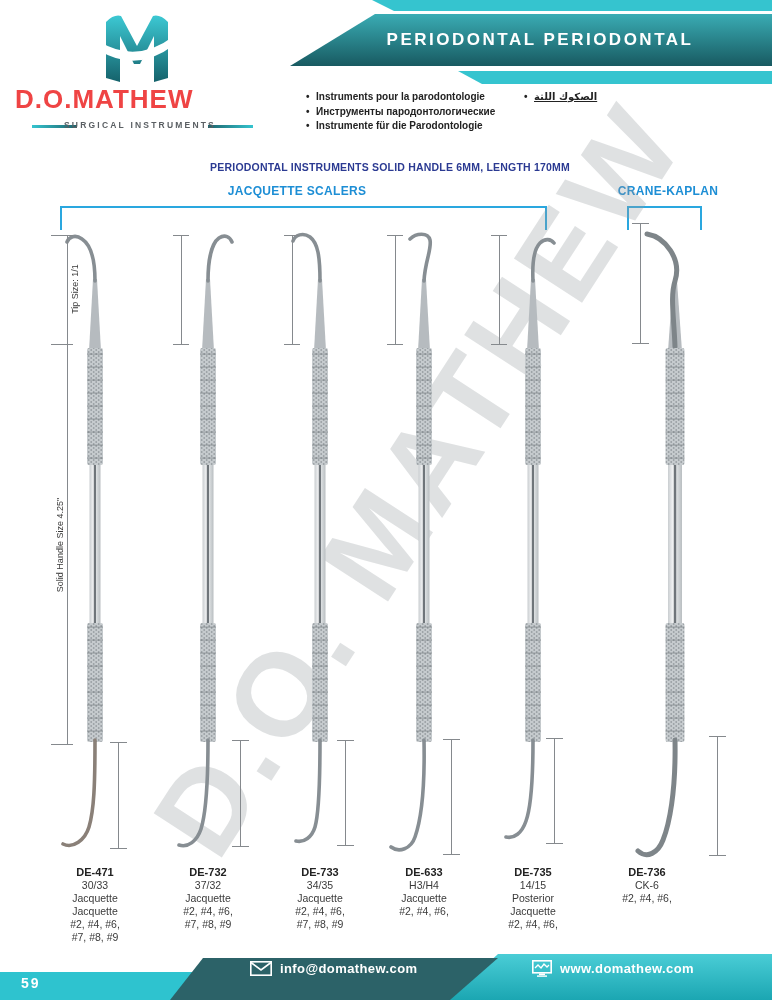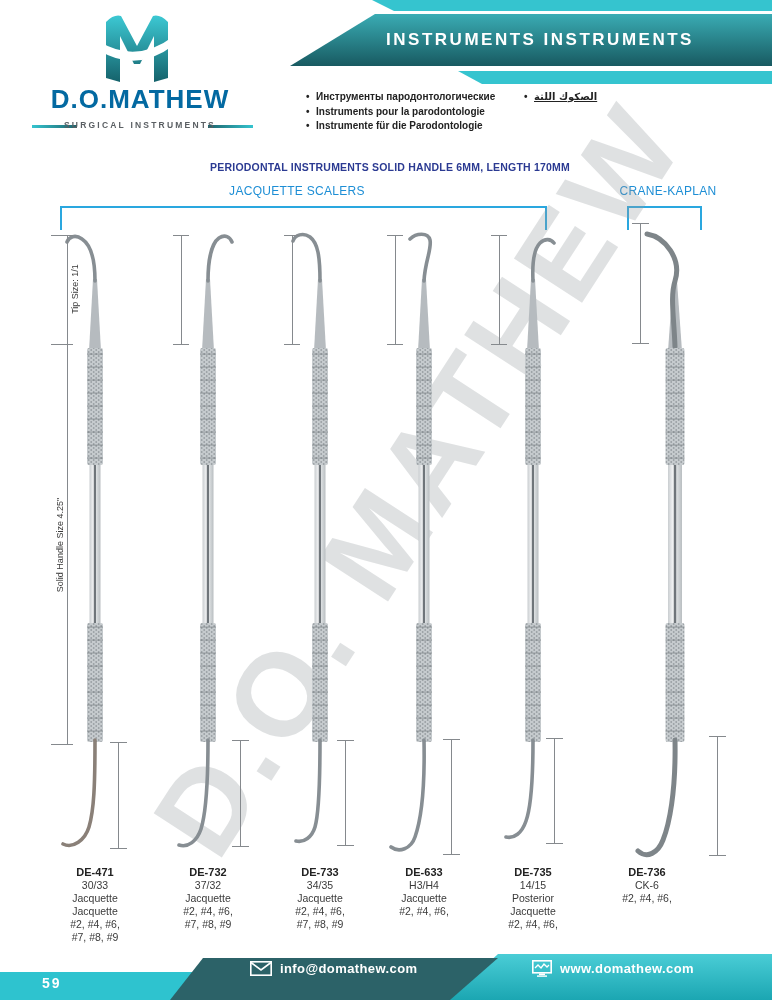--- a/index.html
+++ b/index.html
@@ -11,38 +11,38 @@
   .banner{position:absolute;left:280px;top:14px;width:492px;height:52px;
           background:linear-gradient(#3aacb4,#185a61);
           clip-path:polygon(95px 0,492px 0,492px 52px,10px 52px);}
   .banner-title{position:absolute;left:95px;top:0;width:330px;height:52px;display:flex;
                 align-items:center;justify-content:center;color:#ffffff;font-size:17px;
                 font-weight:bold;letter-spacing:2.5px;white-space:nowrap;}
   .accent-mid{position:absolute;left:450px;top:71px;width:322px;height:13px;background:#35c4cf;
               clip-path:polygon(8px 0,322px 0,322px 13px,32px 13px);}
   .logo{position:absolute;left:10px;top:8px;width:250px;height:122px;}
   .logo-m{position:absolute;left:90px;top:4px;}
-  .brand-name{position:absolute;left:5px;top:76px;width:250px;text-align:center;
-              font-size:26px;font-weight:bold;letter-spacing:1px;color:#0369a1;}
+  .brand-name{position:absolute;left:5px;top:76px;width:250px;
+              font-size:26px;font-weight:bold;letter-spacing:1px;color:#ef4444;}
   .brand-tagline{position:absolute;left:5px;top:112px;width:250px;text-align:center;
                  font-size:8.5px;font-weight:bold;letter-spacing:2.2px;color:#5a5f63;}
   .tag-bar{position:absolute;top:117px;width:45px;height:3px;
            background:linear-gradient(90deg,#35c4cf,#1d646c);}
   .tag-bar.l{left:22px;} .tag-bar.r{left:198px;background:linear-gradient(90deg,#1d646c,#35c4cf);}
   
   .bullets{position:absolute;top:90px;font-size:10px;font-weight:600;color:#222;line-height:14.5px;}
   .bullets.col-l{left:306px;width:215px;}
   .bullets.col-r{left:524px;width:230px;}
   .bullets .row{white-space:nowrap;}
   .bullets .dot{display:inline-block;width:10px;color:#222;}
   .ar{font-family:"DejaVu Sans", sans-serif;text-decoration:underline;}
   
   .page-heading{position:absolute;left:90px;top:161px;width:600px;text-align:center;
                 font-size:10.5px;font-weight:bold;color:#2b3a92;letter-spacing:0.2px;}
-  .group-label{position:absolute;top:184px;text-align:center;font-size:12px;font-weight:normal;
+  .group-label{position:absolute;top:184px;text-align:center;font-size:12px;font-weight:bold;
                color:#1d8ed5;letter-spacing:0.3px;}
   .group-label.g1{left:147px;width:300px;}
   .group-label.g2{left:568px;width:200px;}
   .bbr{position:absolute;background:#2aa7df;}
   
   .watermark{position:absolute;left:10px;top:455px;width:760px;text-align:center;z-index:1;
              transform:rotate(-57deg);font-size:118px;font-weight:800;letter-spacing:6px;
              color:rgba(150,156,160,0.30);white-space:nowrap;pointer-events:none;}
   
   .inst{position:absolute;z-index:2;}
@@ -55,21 +55,21 @@
   .plabel .code{font-weight:bold;font-size:11px;color:#222;}
   
   .foot-bar{position:absolute;left:0;top:972px;width:505px;height:28px;background:#2ec3cf;}
   .foot-www{position:absolute;left:440px;top:954px;width:332px;height:46px;
             background:linear-gradient(#4acdd6,#1ba6b2);
             clip-path:polygon(58px 0,332px 0,332px 46px,8px 46px);}
   .foot-info{position:absolute;left:165px;top:958px;width:340px;height:42px;background:#2c6268;
              clip-path:polygon(38px 0,333px 0,285px 42px,5px 42px);}
   .foot-text{position:absolute;display:flex;align-items:center;gap:8px;color:#fff;
              font-size:13px;font-weight:bold;letter-spacing:0.4px;white-space:nowrap;}
-  .page-num{position:absolute;left:42px;top:975px;color:#fff;font-size:14px;font-weight:bold;
+  .page-num{position:absolute;left:21px;top:975px;color:#fff;font-size:14px;font-weight:bold;
             letter-spacing:2px;z-index:4;}
 </style>
 </head>
 <body>
 
 <div class="page">
 
   <svg width="0" height="0" style="position:absolute">
     <defs>
       <linearGradient id="mGrad" x1="0" y1="0" x2="0" y2="1">
@@ -89,38 +89,38 @@
       </pattern>
       <pattern id="rings" width="10" height="13" patternUnits="userSpaceOnUse">
         <rect width="10" height="13" fill="rgba(0,0,0,0)"></rect>
         <rect y="11.3" width="10" height="1.6" fill="rgba(80,86,90,0.28)"></rect>
       </pattern>
     </defs>
   </svg>
 
   <div class="accent-top"></div>
   <div class="banner">
-    <div class="banner-title">INSTRUMENTS INSTRUMENTS</div>
+    <div class="banner-title">PERIODONTAL PERIODONTAL</div>
   </div>
   <div class="accent-mid"></div>
 
   <div class="logo">
     <svg class="logo-m" width="74" height="72" viewBox="0 0 74 72">
       <path d="M6 66 L6 10 Q14 2 21 4 L37 34 L53 4 Q60 2 68 10 L68 66 L54 70 L54 24 L40 52 L34 52 L20 24 L20 70 Z" fill="url(#mGrad)"></path>
       <path d="M0 30 Q37 52 74 24 L74 33 Q37 61 0 39 Z" fill="#ffffff"></path>
     </svg>
     <div class="brand-name">D.O.MATHEW</div>
     <div class="tag-bar l"></div>
     <div class="tag-bar r"></div>
     <div class="brand-tagline">SURGICAL INSTRUMENTS</div>
   </div>
 
   <div class="bullets col-l">
+    <div class="row"><span class="dot">•</span><span>Instruments pour la parodontologie</span></div>
     <div class="row"><span class="dot">•</span><span>Инструменты пародонтологические</span></div>
-    <div class="row"><span class="dot">•</span><span>Instruments pour la parodontologie</span></div>
     <div class="row"><span class="dot">•</span><span>Instrumente für die Parodontologie</span></div>
   </div>
   <div class="bullets col-r">
     <div class="row"><span class="dot">•</span><span class="ar">الصكوك اللثة</span></div>
   </div>
 
   <div class="page-heading">PERIODONTAL INSTRUMENTS SOLID HANDLE 6MM, LENGTH 170MM</div>
   <div class="group-label g1">JACQUETTE SCALERS</div>
   <div class="group-label g2">CRANE-KAPLAN</div>
 

